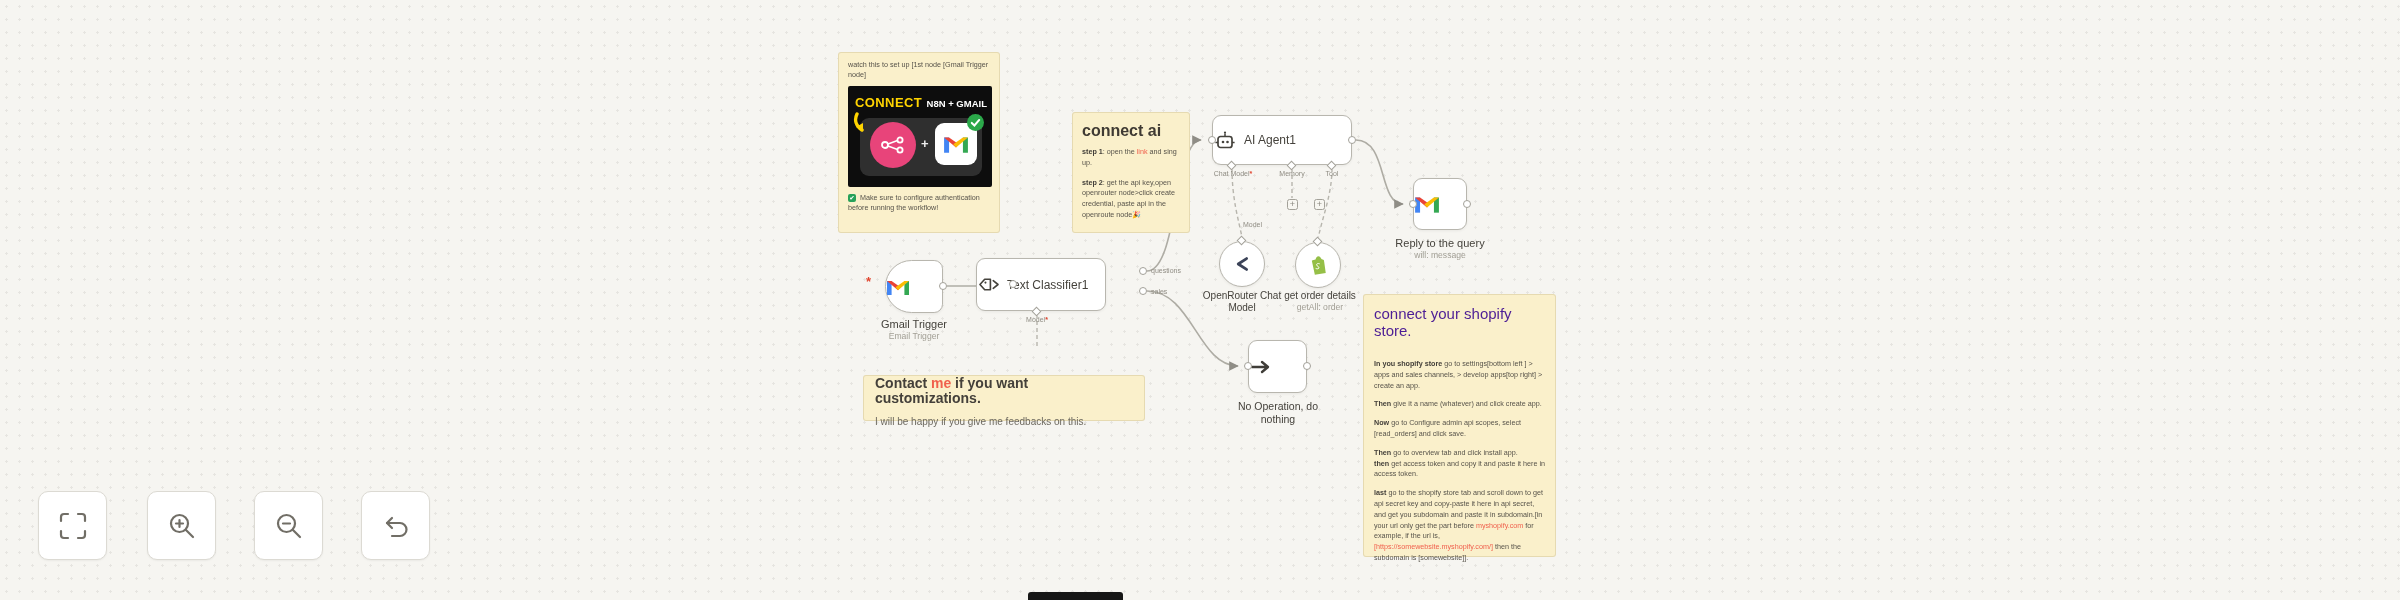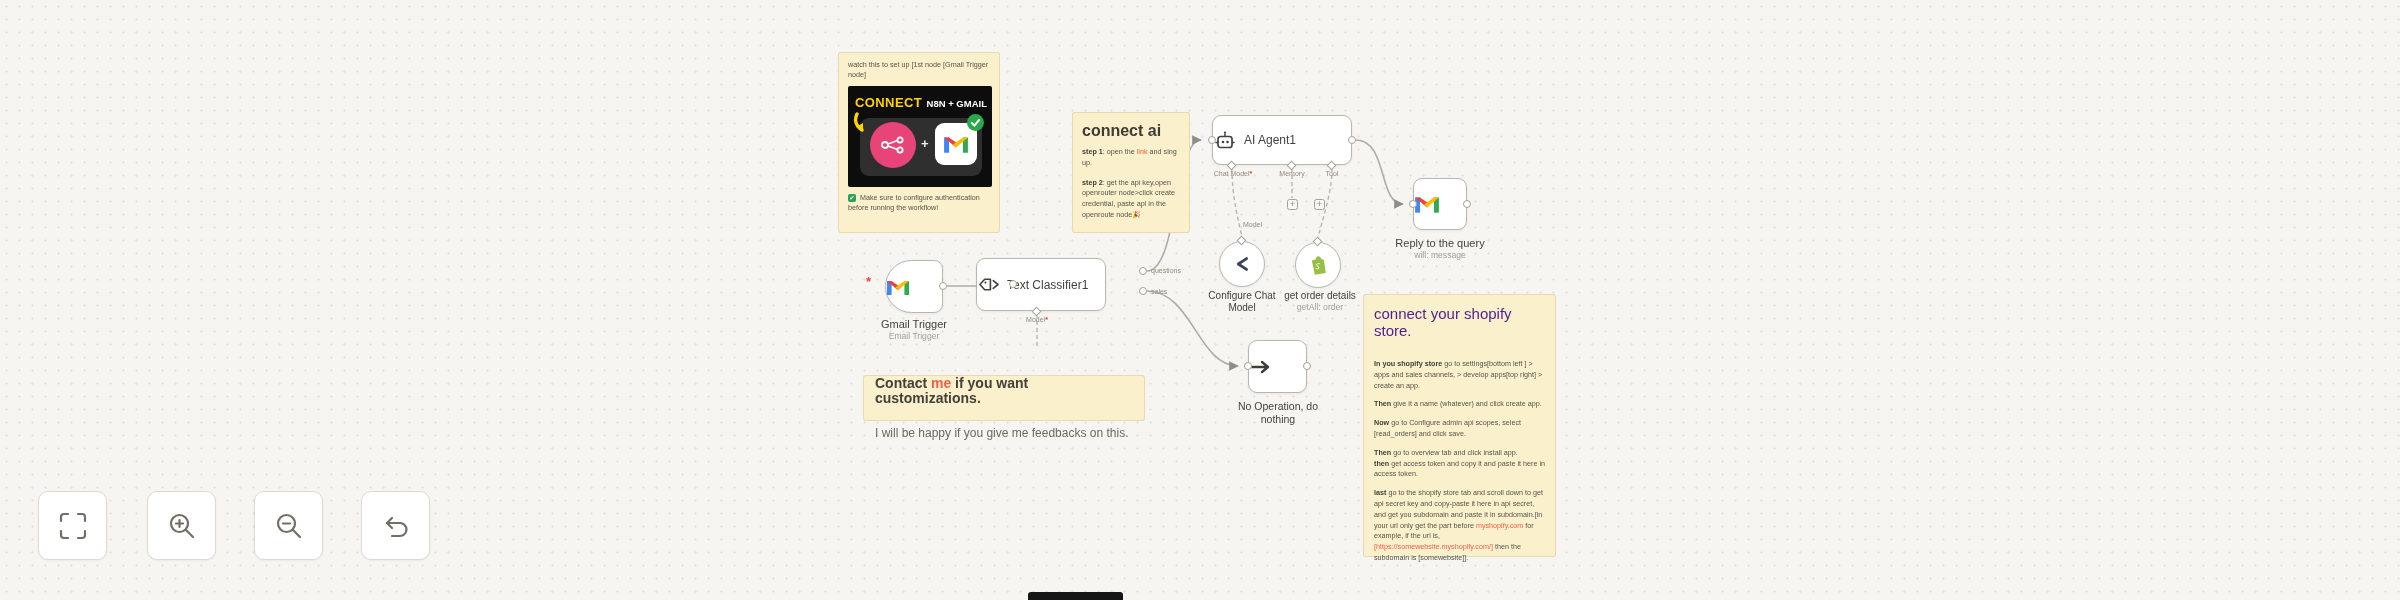--- a/index.html
+++ b/index.html
@@ -21,21 +21,21 @@
   .s-footer{font-size:7.2px;line-height:1.45;margin-top:6px;color:#56524a;}
   .check-sq{display:inline-block;background:#27a159;color:#fff;font-size:6.5px;line-height:8px;
     width:8px;height:8px;text-align:center;border-radius:2px;margin-right:2px;vertical-align:middle;}
   .sticky .title-lg{font-size:16px;font-weight:bold;color:#3f3a33;margin:2px 0 7px 0;}
   .sticky .title-md{font-size:15px;font-weight:normal;color:#4c1d95;margin:2px 0 20px 0;}
   .s-step{font-size:7.2px;line-height:1.5;margin:0 0 9px 0;}
   .s-step b,.s-par b{color:#44403a;}
   .lnk{color:#f0604d;}
   .s-par{font-size:7.2px;line-height:1.5;margin:0 0 8px 0;}
   .contact-title{font-size:14px;font-weight:bold;color:#44403a;line-height:1.1;}
-  .contact-sub{font-size:12px;color:#6d695f;margin-top:19px;}
+  .contact-sub{font-size:10px;color:#6d695f;margin-top:9px;}
 
   
   .thumb{position:relative;width:144px;height:101px;background:#0d0d0d;border-radius:2px;
     margin-top:5px;overflow:hidden;}
   .thumb-title{position:absolute;top:7px;left:7px;white-space:nowrap;}
   .tw1{color:#ffd400;font-weight:bold;font-size:13px;letter-spacing:.4px;}
   .tw2{color:#ffffff;font-weight:bold;font-size:9.5px;}
   .thumb-panel{position:absolute;left:12px;top:32px;width:122px;height:58px;
     background:rgba(255,255,255,0.14);border-radius:9px;}
   .pink-circle{position:absolute;left:22px;top:36px;width:46px;height:46px;border-radius:50%;
@@ -213,21 +213,21 @@
   <span class="plusbox" style="left:1287px;top:199px;">+</span>
   <span class="plusbox" style="left:1314px;top:199px;">+</span>
 
   <div class="subnode" style="left:1219px;top:241px;">
     <svg width="20" height="20" viewBox="0 0 24 24">
       <path d="M17.5 5.5 L7.5 12 17.5 18.5" stroke="#3b4358" stroke-width="3.4" fill="none" stroke-linecap="round" stroke-linejoin="round"></path>
     </svg>
   </div>
   <span class="diamond" style="left:1238px;top:237px;"></span>
   <div class="node-caption" style="left:1196px;top:290px;width:92px;">
-    <div class="nl-sm">Configure Chat</div>
+    <div class="nl-sm">OpenRouter Chat</div>
     <div class="nl-sm">Model</div>
   </div>
 
   <div class="subnode" style="left:1295px;top:242px;">
     <svg width="20" height="22" viewBox="0 0 24 26">
       <path fill="#95BF47" d="M16.5 6.2 c0 0 2 .4 2.4.7 .3.2.5 2.1.5 2.1 L21.3 22.5 8.2 24.8 4.6 7.8 c0-.3 2.2-.9 2.2-.9 l2.2-.4 c.4-1.8 1.7-4 3.6-4 1.3 0 2.2 1 2.7 2.2 z"></path>
       <path d="M13.6 11.4 c-1.7-.7-3.4.2-3.3 1.5 .1 1.5 2.9 1.6 2.8 3.4 -.1 1.4-2 1.7-3.5 1" stroke="#fff" stroke-width="1.2" fill="none" stroke-linecap="round"></path>
     </svg>
   </div>
   <span class="diamond" style="left:1314px;top:238px;"></span>

